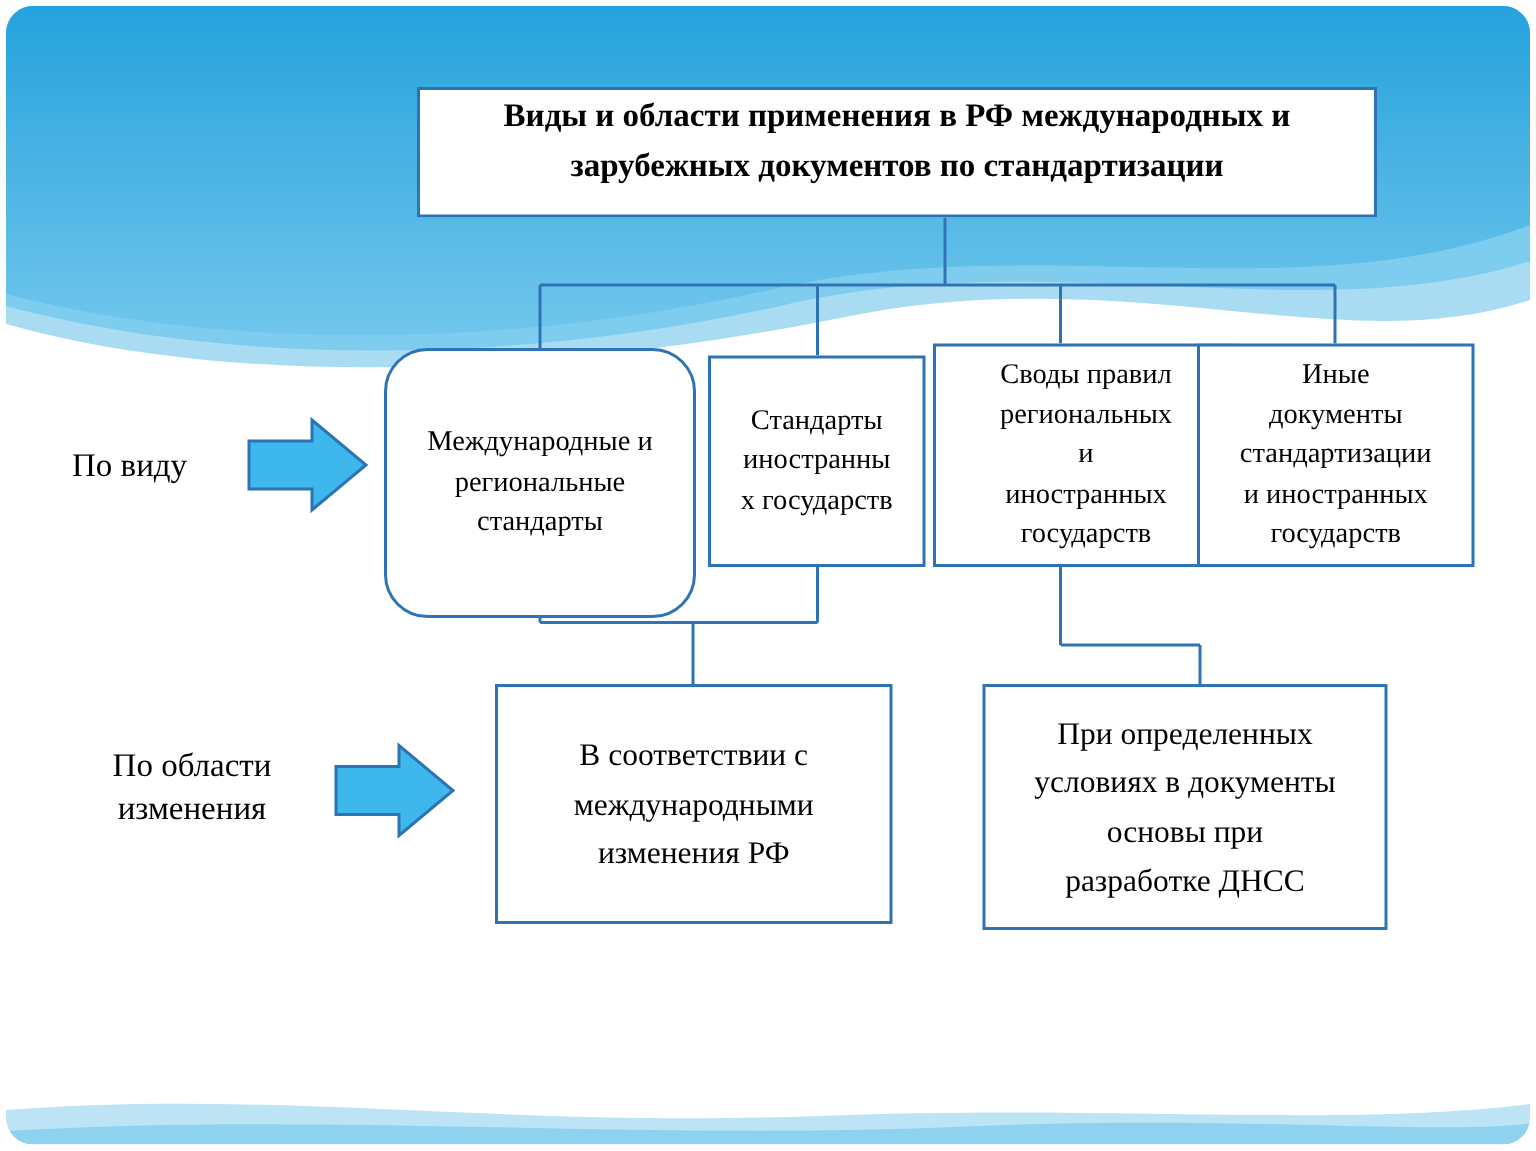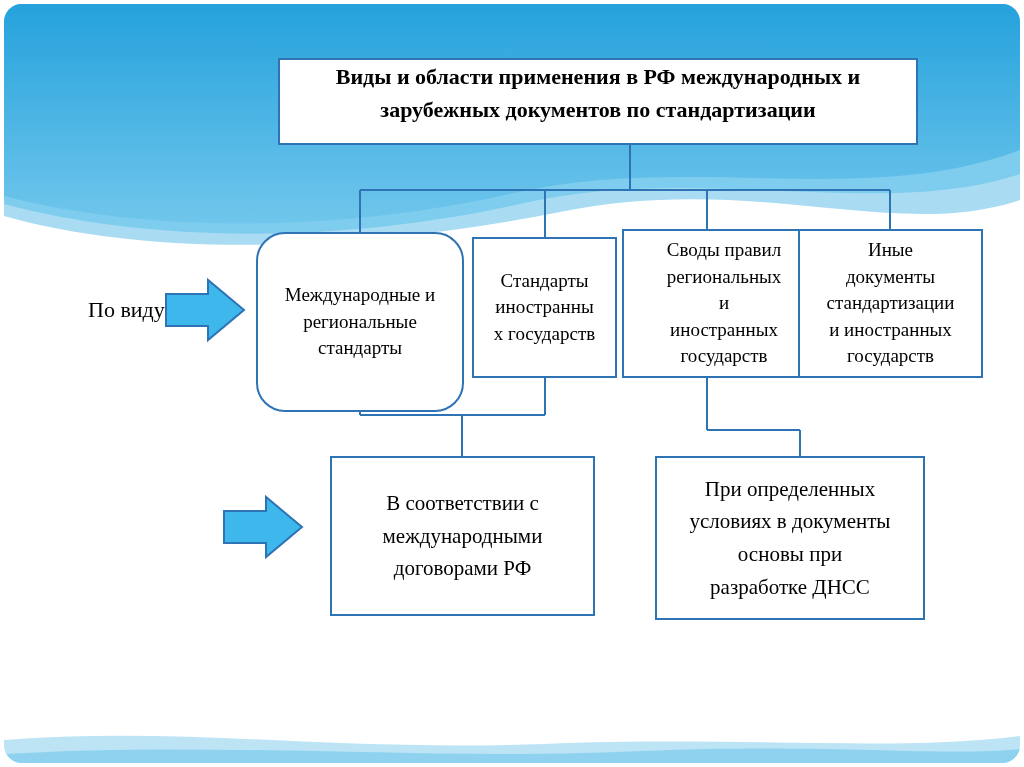--- a/index.html
+++ b/index.html
@@ -29,21 +29,21 @@
   }
   .node{
     position:absolute;z-index:2;background:#fff;border:2px solid var(--line);
     display:flex;align-items:center;justify-content:center;
     text-align:center;padding:4px;
   }
   .node-label,.title-text,.side-label{white-space:pre-line;}
   .node.top{font-size:19px;line-height:1.4;}
   .node.bottom{font-size:21px;line-height:1.55;}
   .side-label{position:absolute;z-index:2;font-size:22px;line-height:1.3;}
-  .side-label.one{left:48px;top:296px;width:130px;text-align:left;margin-left:40px;}
+  .side-label.one{left:48px;top:296px;width:130px;text-align:left;}
   .side-label.two{left:48px;top:496px;width:160px;text-align:center;}
 </style>
 </head>
 <body>
 
 <div class="slide">
 
   <div class="bg-wrap">
     <svg width="1016" height="759" viewBox="0 0 1016 759">
       <defs>
@@ -77,20 +77,22 @@
     <polygon class="arrow" points="166,294 208,294 208,280 244,310 208,340 208,326 166,326"></polygon>
     <polygon class="arrow" points="224,511 266,511 266,497 302,527 266,557 266,543 224,543"></polygon>
   </svg>
 
   <div class="title-box">
     <span class="title-text">Виды и области применения в РФ международных и
 зарубежных документов по стандартизации</span>
   </div>
 
   <div class="side-label one">По виду</div>
+  <div class="side-label two">По области
+изменения</div>
 
   <div class="node top" style="left:256px;top:232px;width:208px;height:180px;border-radius:29px;">
     <span class="node-label">Международные и
 региональные
 стандарты</span>
   </div>
   <div class="node top" style="left:472px;top:237px;width:145px;height:141px;">
     <span class="node-label">Стандарты
 иностранны
 х государств</span>
@@ -106,21 +108,21 @@
     <span class="node-label">Иные
 документы
 стандартизации
 и иностранных
 государств</span>
   </div>
 
   <div class="node bottom" style="left:330px;top:456px;width:265px;height:160px;">
     <span class="node-label">В соответствии с
 международными
-договорами РФ</span>
+изменения РФ</span>
   </div>
   <div class="node bottom" style="left:655px;top:456px;width:270px;height:164px;">
     <span class="node-label">При определенных
 условиях в документы
 основы при
 разработке ДНСС</span>
   </div>
 
 </div>
 

